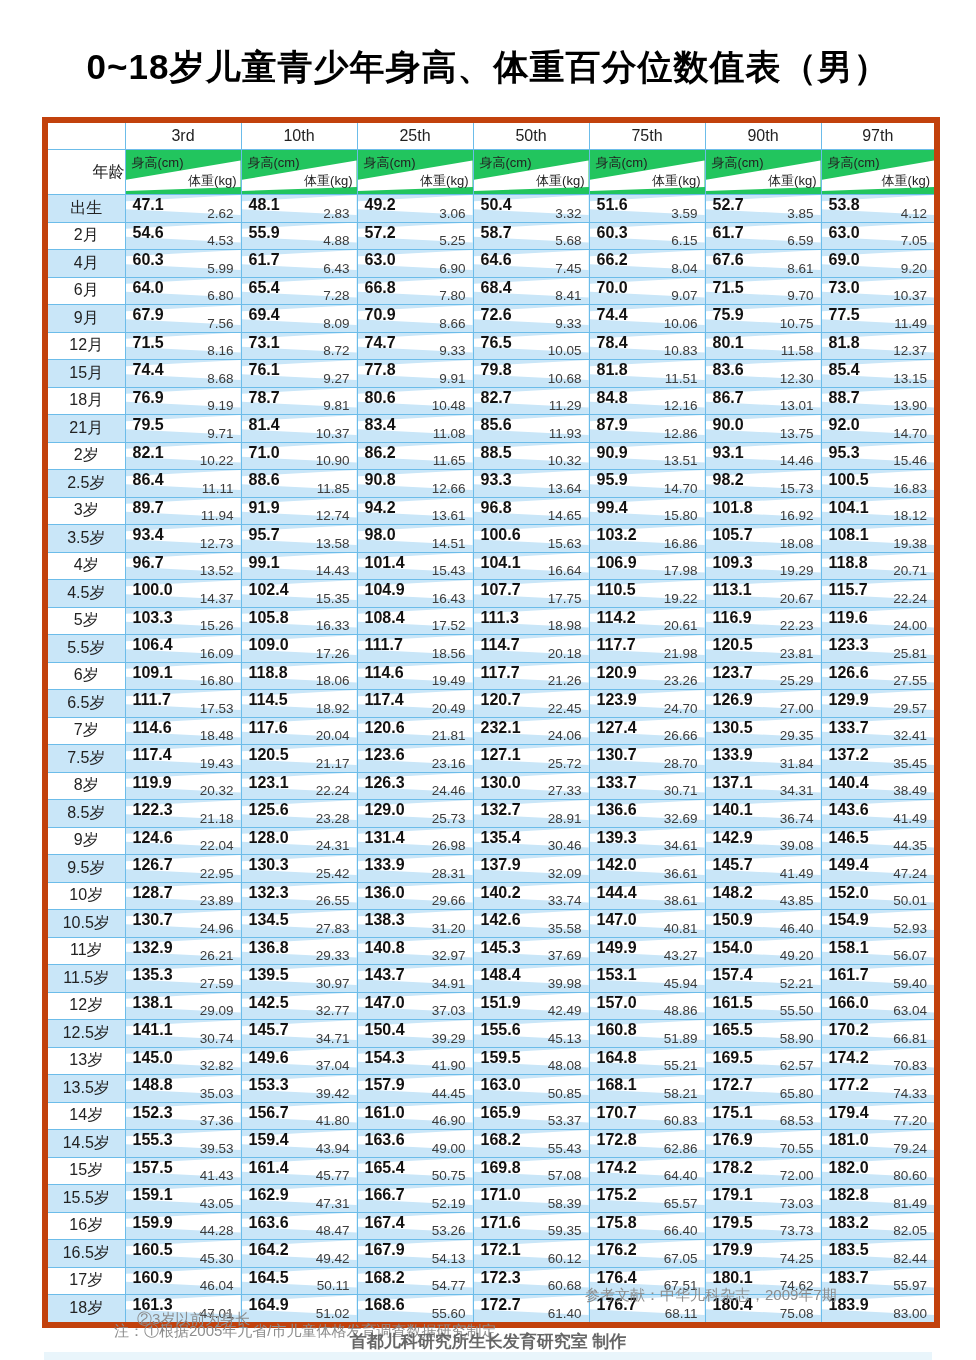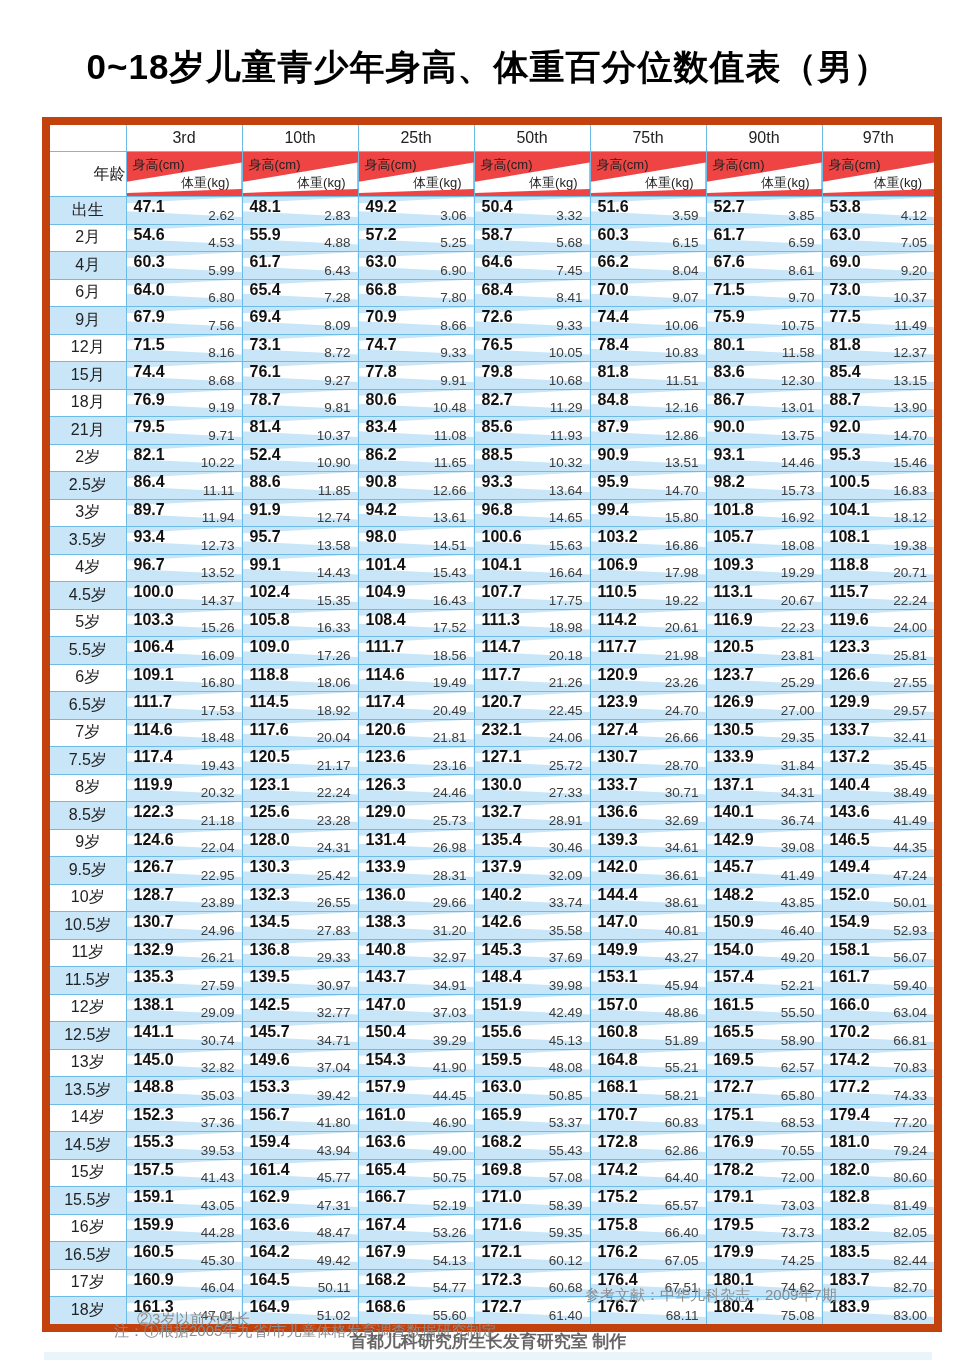--- a/index.html
+++ b/index.html
@@ -17,48 +17,48 @@
     text-align:center; font-size:35px; font-weight:bold; color:#000;
     letter-spacing:1px; margin:0;
   }
 
   .tablewrap { position:absolute; left:42px; top:117px; }
 
   table.growth {
     border-collapse:collapse;
     table-layout:fixed;
     width:892px;
-    border:8px solid #c2410c;
+    border:6px solid #c2410c;
   }
   table.growth th, table.growth td {
     border:1px solid #6cbce9;
     padding:0; margin:0;
     position:relative;
     overflow:hidden;
   }
 
   tr.h1 th { height:26px; background:#ffffff; font-size:16px; font-weight:normal; color:#222; text-align:center; vertical-align:middle; }
   tr.h2 th { height:44px; }
 
   th.agehead {
     background:#ffffff; font-size:16px; font-weight:normal; color:#222;
     text-align:right; vertical-align:middle;
   }
 
-  th.labelcell { background:#ef4444; }
+  th.labelcell { background:#22c55e; }
   th.labelcell::before {
     content:""; position:absolute; inset:0; background:#ffffff;
     clip-path:polygon(0 68%, 100% 24%, 100% 84%, 0 93%);
   }
   th.labelcell .hl {
     position:absolute; top:4px; left:6px;
     font-size:13px; font-weight:normal; color:#222;
   }
   th.labelcell .wl {
-    position:absolute; bottom:4px; right:12px;
+    position:absolute; bottom:4px; right:4px;
     font-size:13px; font-weight:normal; color:#222;
   }
 
   td.age {
     height:26.5px; text-align:center; vertical-align:middle;
     font-size:16px; color:#222; background:#ffffff;
   }
   tr.alt td.age { background:#c9e6f8; }
 
   td.pcell { background:#c9e6f8; height:26.5px; }
@@ -429,21 +429,21 @@
               <span class="wv">14.70</span>
             </td>
           </tr>
           <tr>
             <td class="age">2岁</td>
             <td class="pcell">
               <span class="hv">82.1</span>
               <span class="wv">10.22</span>
             </td>
             <td class="pcell">
-              <span class="hv">52.4</span>
+              <span class="hv">71.0</span>
               <span class="wv">10.90</span>
             </td>
             <td class="pcell">
               <span class="hv">86.2</span>
               <span class="wv">11.65</span>
             </td>
             <td class="pcell">
               <span class="hv">88.5</span>
               <span class="wv">10.32</span>
             </td>
@@ -1380,21 +1380,21 @@
             <td class="pcell">
               <span class="hv">176.4</span>
               <span class="wv">67.51</span>
             </td>
             <td class="pcell">
               <span class="hv">180.1</span>
               <span class="wv">74.62</span>
             </td>
             <td class="pcell">
               <span class="hv">183.7</span>
-              <span class="wv">82.70</span>
+              <span class="wv">55.97</span>
             </td>
           </tr>
           <tr class="alt">
             <td class="age">18岁</td>
             <td class="pcell">
               <span class="hv">161.3</span>
               <span class="wv">47.01</span>
             </td>
             <td class="pcell">
               <span class="hv">164.9</span>

